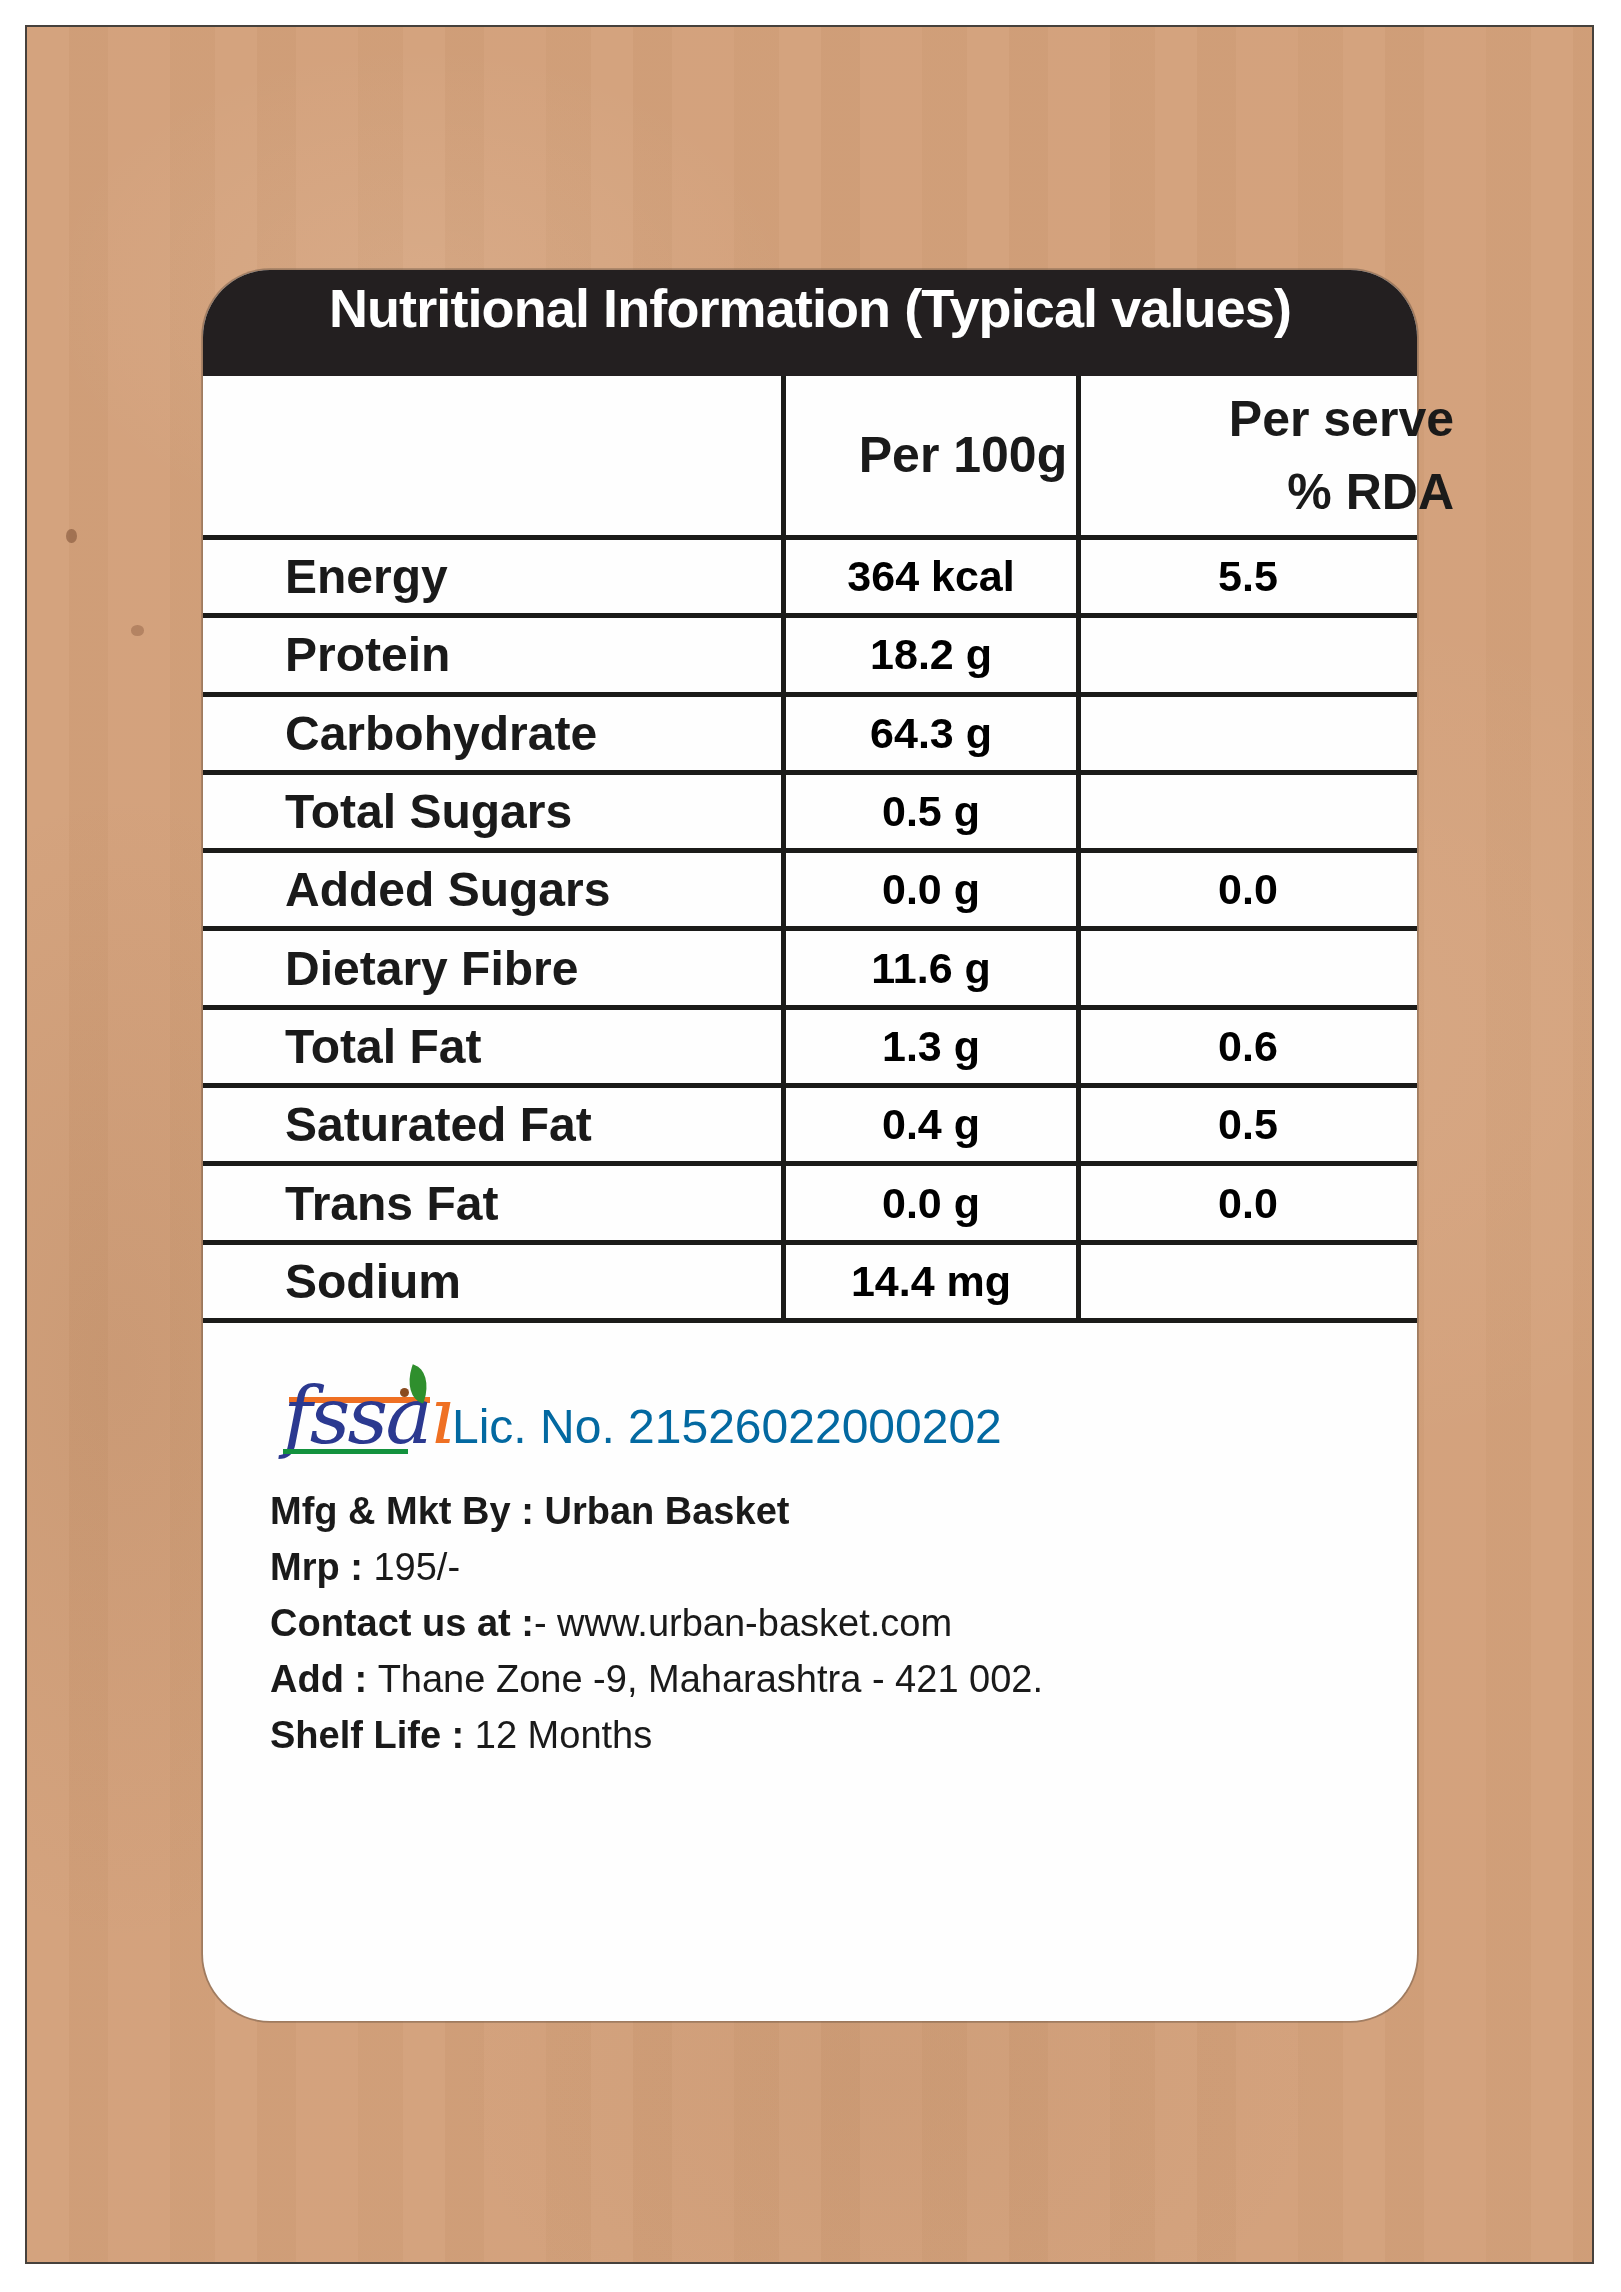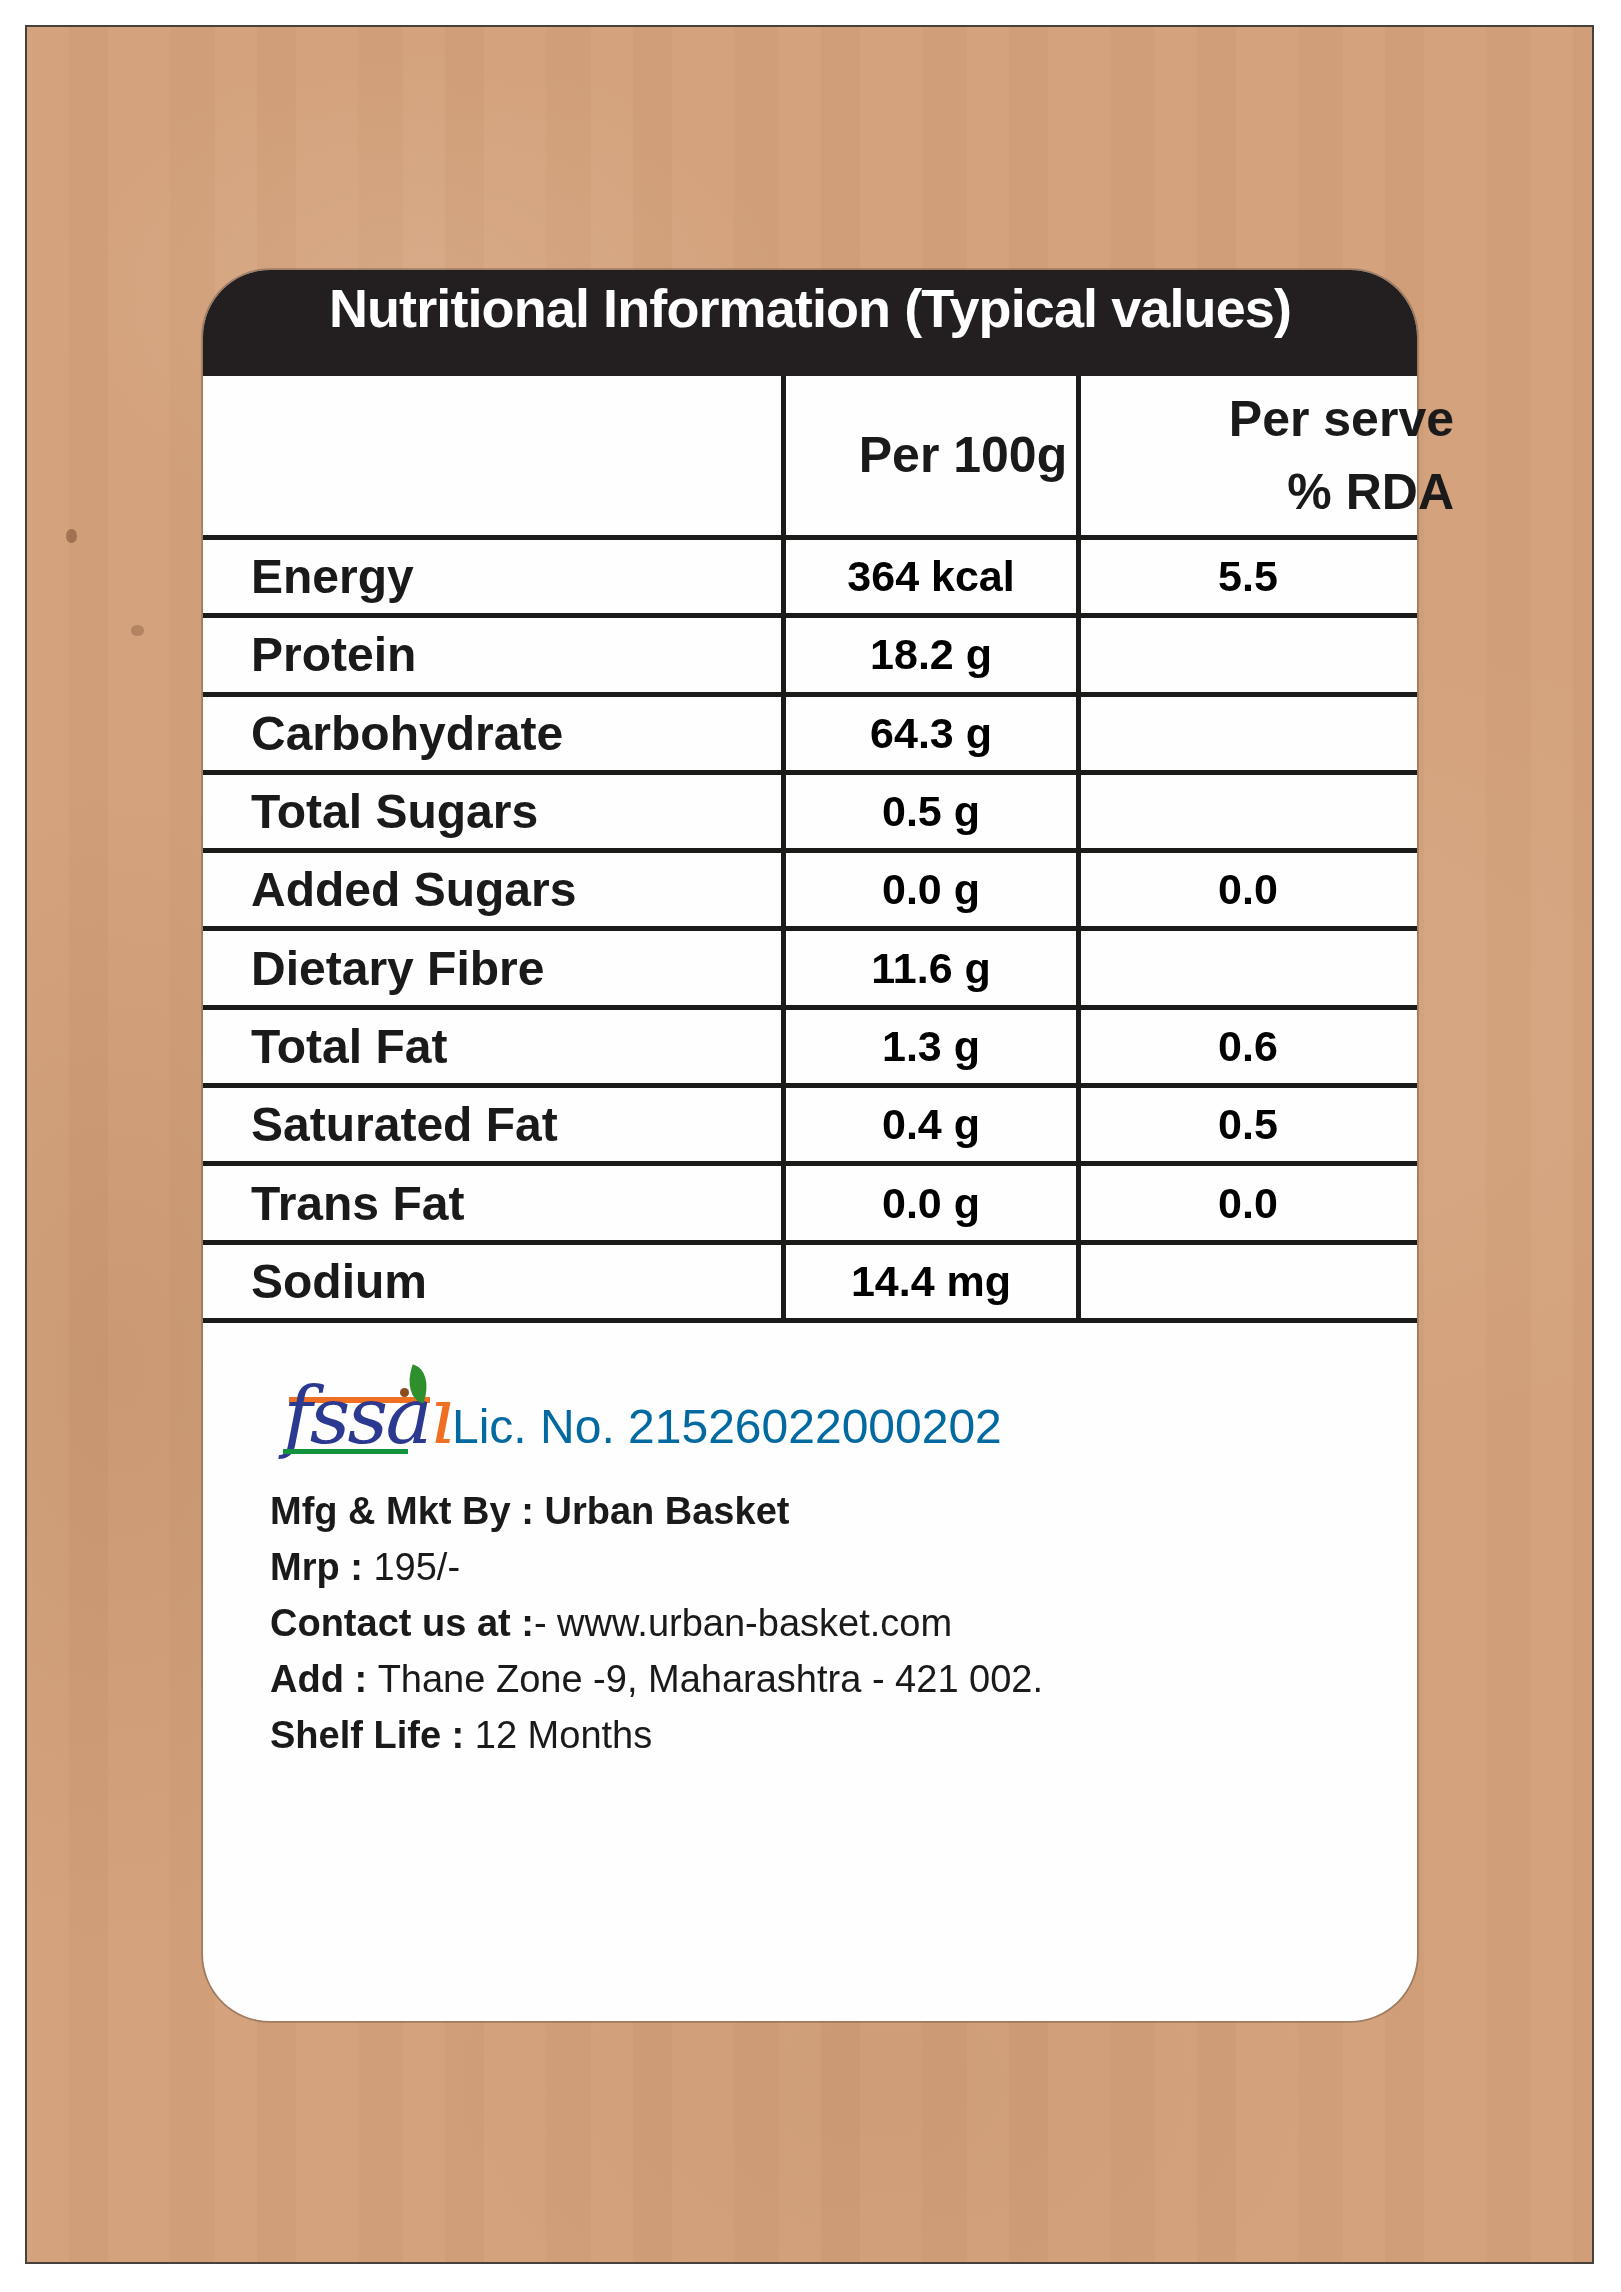--- a/index.html
+++ b/index.html
@@ -23,21 +23,21 @@
   .card{position:absolute;left:203px;top:270px;width:1214px;height:1751px;background:#fefefe;
         border-radius:67px;box-shadow:0 0 0 1.8px rgba(100,80,65,0.45);}
   .card-header{position:absolute;left:203px;top:270px;width:1214px;height:106px;background:#231f20;
         border-radius:67px 67px 0 0;display:flex;align-items:flex-start;justify-content:center;}
   .card-title{color:#ffffff;font-size:54px;font-weight:bold;letter-spacing:-0.9px;padding-top:7.2px;}
   
   .ntable{position:absolute;left:203px;top:376px;width:1214px;height:947px;
           display:flex;flex-direction:column;border-bottom:5.4px solid #1b1b19;box-sizing:border-box;}
   .thead{height:159px;display:flex;flex:none;gap:32px;}
   .trow{flex:1;display:flex;border-top:5.4px solid #1b1b19;}
-  .c1{width:580px;flex:none;display:flex;align-items:center;box-sizing:border-box;padding-left:48px;}
+  .c1{width:580px;flex:none;display:flex;align-items:center;box-sizing:border-box;padding-left:82px;}
   .c2{width:296px;flex:none;display:flex;align-items:center;justify-content:center;text-align:center;}
   .c3{width:338px;flex:none;display:flex;align-items:center;justify-content:center;}
   .thead .c3{flex-direction:column;align-items:flex-end;justify-content:center;
              box-sizing:border-box;padding-right:27px;}
   .colhead{font-size:50px;font-weight:bold;color:#1a1a1a;line-height:73px;}
   .rowlabel{font-size:48px;font-weight:bold;color:#1a1a1a;}
   .cellval{font-size:43px;font-weight:bold;color:#000000;}
   .vline{position:absolute;top:0;bottom:0;width:5.4px;background:#1b1b19;}
   .vline.v1{left:578px;}
   .vline.v2{left:873px;}

